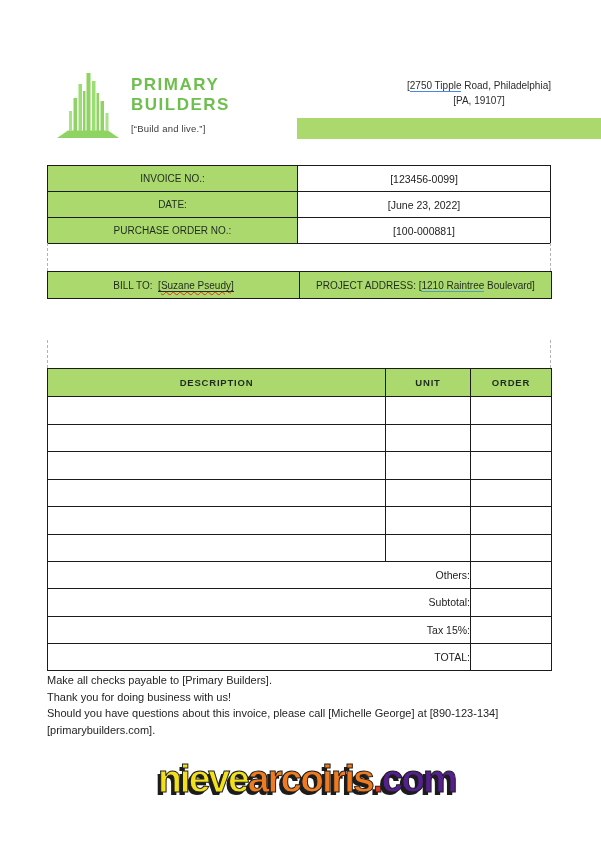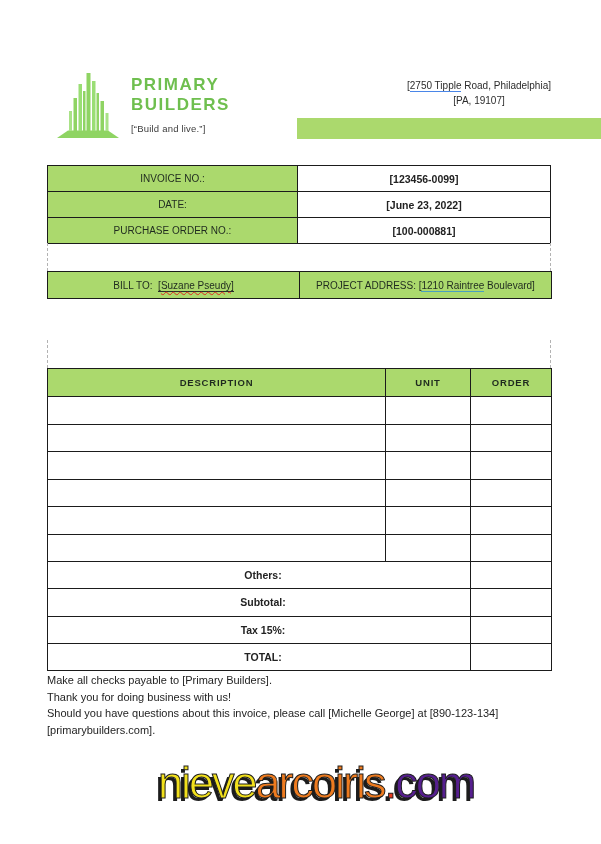--- a/index.html
+++ b/index.html
@@ -32,21 +32,21 @@
   .green-bar { left:297px; top:118px; width:304px; height:21px; background:var(--green); }
 
   
   table { border-collapse:collapse; table-layout:fixed; }
   td { border:1px solid #1b1b1b; overflow:hidden; }
   .greenc { background:var(--green); }
 
   .meta-table { left:47px; top:165px; width:504px; }
   .meta-table td { height:26px; text-align:center; vertical-align:middle; }
   .meta-table td.label { width:250px; font-size:10px; color:#1f2a1f; }
-  .meta-table td.value { font-size:10.5px; color:#222;font-weight:bold; }
+  .meta-table td.value { font-size:10.5px; color:#222; }
 
   .gap-row {
     left:47px; width:504px; height:28px;
     border-left:1px dashed #b3b3b3; border-right:1px dashed #b3b3b3;
   }
   .gap-1 { top:243px; }
   .gap-2 { top:340px; }
 
   .bill-table { left:47px; top:271px; width:504px; }
   .bill-table td { width:252px; text-align:center; vertical-align:middle; }
@@ -64,29 +64,29 @@
   .items-table td { vertical-align:middle; }
   .items-table .hdr td {
     height:28px; text-align:center;
     font-size:9.5px; font-weight:bold; letter-spacing:0.8px; color:#1f2a1f;margin-left:48px;
   }
   .col-desc { width:338px; }
   .col-unit { width:85px; }
   .col-amt  { width:81px; }
   .items-table .empty td { height:27.5px; }
   .items-table .sum td { height:27.3px; }
-  .sum-label { text-align:center; padding-left:8px; font-size:10.5px; color:#222;font-weight:bold; }
+  .sum-label { text-align:right; padding-left:8px; font-size:10.5px; color:#222; }
 
   
   .notes { left:47px; top:672px; width:512px; font-size:11px; line-height:16.6px; color:#242424; }
 
   
   .watermark {
     left:158px; top:757px;
-    font-size:45px; font-weight:normal; letter-spacing:-2px; white-space:nowrap;
+    font-size:39px; font-weight:bold; letter-spacing:-2px; white-space:nowrap;
     -webkit-text-stroke:1px var(--wm-shadow);
     text-shadow:-3px 3px 0 var(--wm-shadow);
   }
 </style>
 </head>
 <body style="--green: #abd96d; --logo-green: #6fbf4f; --link-blue: #4a86e8; --link-teal: #4aa0c0; --squiggle-red: #e02b20; --wm-shadow: #1c1c1c;">
 
 <svg class="abs logo-icon" viewBox="0 0 64 80" xmlns="http://www.w3.org/2000/svg">
   <g>
     <polygon points="1,77 12,69.5 52,69.5 63,77" fill="#8fd463"></polygon>

